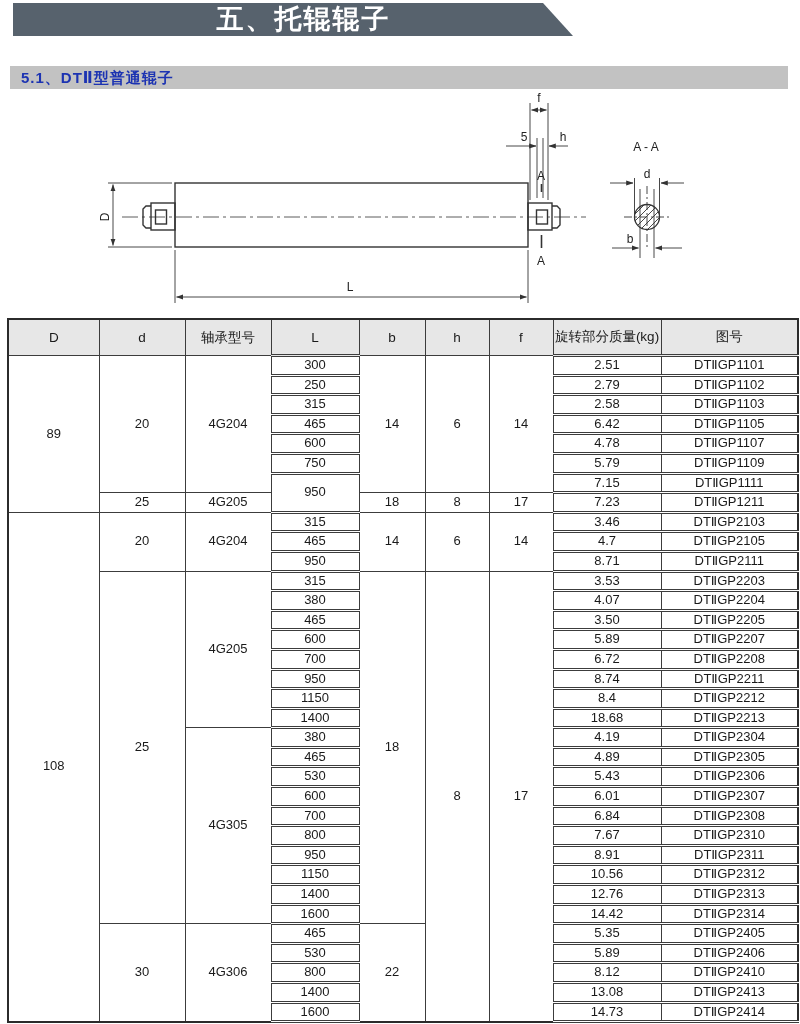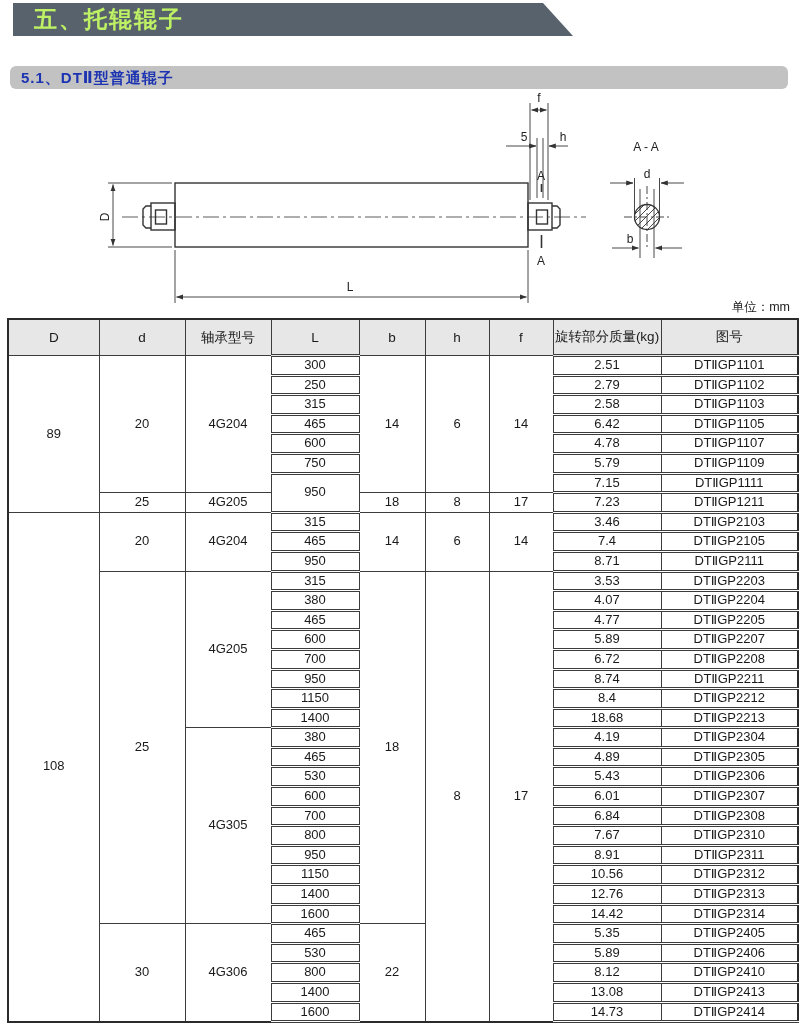--- a/index.html
+++ b/index.html
@@ -2,29 +2,30 @@
 <html><head>
 <meta charset="utf-8">
 <style>
   html,body { margin:0; padding:0; background:#fff; }
   .page {
     position:relative; width:800px; height:1024px; background:#fff;
     font-family:"Liberation Sans","DejaVu Sans",sans-serif; color:#1a1a1a; overflow:hidden;
   }
   .banner {
     position:absolute; top:3px; left:13px; width:560px; height:33px;
-    background:#57626d; color:#bef264; font-size:23px; font-weight:bold;
+    background:#57626d; color:#ffffff; font-size:27px; font-weight:bold;
     line-height:33px; padding-left:21px; box-sizing:border-box;
     clip-path:polygon(0 0,530px 0,560px 100%,0 100%);
     letter-spacing:2px;
+    text-align:center;
   }
   .subbar {
     position:absolute; top:66px; left:10px; width:778px; height:23px;
     background:#c2c2c2; color:#1c33b2; font-weight:bold; font-size:15px;
-    line-height:23px; padding-left:11px; box-sizing:border-box; letter-spacing:1px;border-radius:6px;
+    line-height:23px; padding-left:11px; box-sizing:border-box; letter-spacing:1px;
   }
   .drawing { position:absolute; top:90px; left:0; }
   .drawing text { font-size:12px; fill:#222; font-family:"Liberation Sans","DejaVu Sans",sans-serif; }
   .unit-note {
     position:absolute; top:299px; left:7px; width:783px; text-align:right;
     font-size:12.5px; color:#222;
   }
   table.spec {
     position:absolute; top:318px; left:7px; width:790px;
     border-collapse:collapse; table-layout:fixed;
@@ -128,21 +129,20 @@
     <text x="539" y="12" text-anchor="middle">f</text>
     <text x="524" y="51" text-anchor="middle">5</text>
     <text x="563" y="51" text-anchor="middle">h</text>
     <text x="541" y="90" text-anchor="middle">A</text>
     <text x="541" y="175" text-anchor="middle">A</text>
     <text x="646" y="61" text-anchor="middle">A - A</text>
     <text x="647" y="88" text-anchor="middle">d</text>
     <text x="630" y="153" text-anchor="middle">b</text>
   </svg>
 
-  <div class="unit-note">单位：mm</div>
 
   <table class="spec">
     <colgroup>
       <col style="width:91px">
         <col style="width:86px">
         <col style="width:86px">
       <col style="width:88px">
         <col style="width:66px">
         <col style="width:64px">
       <col style="width:64px">
@@ -219,21 +219,21 @@
           <td rowspan="3">4G204</td>
           <td class="dbl">315</td>
           <td rowspan="3">14</td>
           <td rowspan="3">6</td>
           <td rowspan="3">14</td>
           <td class="dbl">3.46</td>
           <td class="dbl">DTⅡGP2103</td>
         </tr>
         <tr>
           <td class="dbl">465</td>
-          <td class="dbl">7.4</td>
+          <td class="dbl">4.7</td>
           <td class="dbl">DTⅡGP2105</td>
         </tr>
         <tr>
           <td class="dbl">950</td>
           <td class="dbl">8.71</td>
           <td class="dbl">DTⅡGP2111</td>
         </tr>
         <tr>
           <td rowspan="18">25</td>
           <td rowspan="8">4G205</td>
@@ -244,21 +244,21 @@
           <td class="dbl">3.53</td>
           <td class="dbl">DTⅡGP2203</td>
         </tr>
         <tr>
           <td class="dbl">380</td>
           <td class="dbl">4.07</td>
           <td class="dbl">DTⅡGP2204</td>
         </tr>
         <tr>
           <td class="dbl">465</td>
-          <td class="dbl">4.77</td>
+          <td class="dbl">3.50</td>
           <td class="dbl">DTⅡGP2205</td>
         </tr>
         <tr>
           <td class="dbl">600</td>
           <td class="dbl">5.89</td>
           <td class="dbl">DTⅡGP2207</td>
         </tr>
         <tr>
           <td class="dbl">700</td>
           <td class="dbl">6.72</td>

